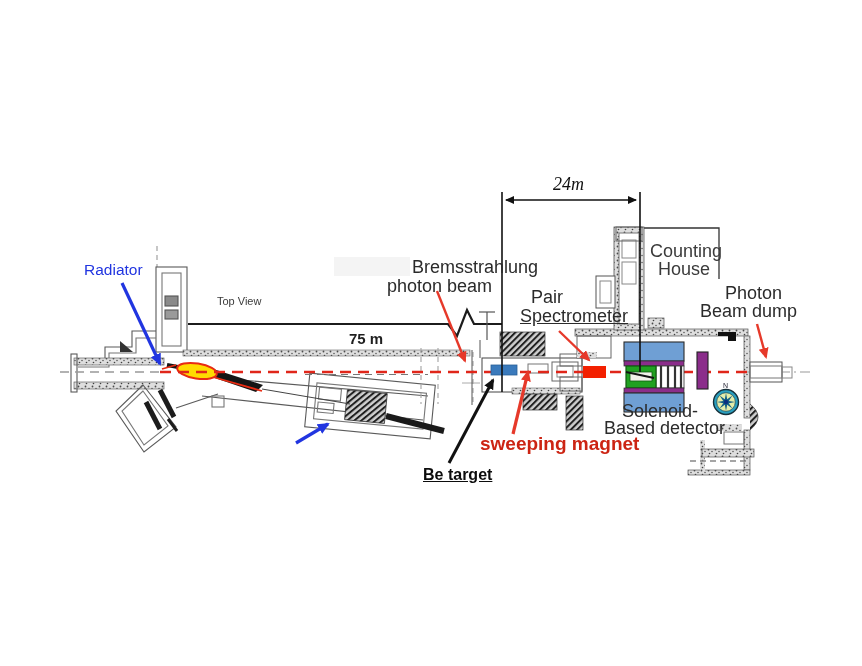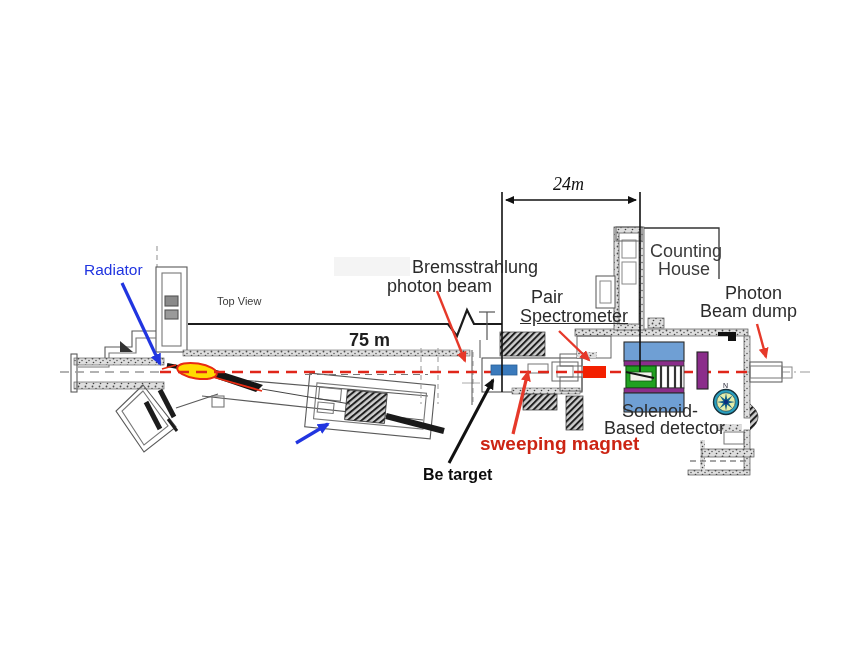--- a/index.html
+++ b/index.html
@@ -203,34 +203,34 @@
     <line x1="437" y1="291" x2="465" y2="361" stroke="#e6392a" stroke-width="2.4" marker-end="url(#mred)"></line>
     <line x1="559" y1="331" x2="589" y2="360" stroke="#e6392a" stroke-width="2.4" marker-end="url(#mred)"></line>
     <line x1="757" y1="324" x2="766" y2="357" stroke="#e6392a" stroke-width="2.4" marker-end="url(#mred)"></line>
     <line x1="513" y1="434" x2="528" y2="372" stroke="#e6392a" stroke-width="3.2" marker-end="url(#mred)"></line>
     <line x1="449" y1="463" x2="493" y2="380" stroke="#111" stroke-width="3" marker-end="url(#mblack)"></line>
   </g>
 </svg>
 
   <div class="lbl lbl-blue" style="left:84px;top:261px;">Radiator</div>
   <div class="lbl lbl-grey" style="left:217px;top:295px;font-size:11px;">Top View</div>
-  <div class="lbl" style="left:349px;top:331px;font-size:18px;font-weight:600;color:#1f1f1f;">75 m</div>
+  <div class="lbl" style="left:349px;top:331px;font-size:15px;font-weight:600;color:#1f1f1f;">75 m</div>
   <div class="lbl lbl-dim" style="left:553px;top:175px;">24m</div>
 
   <div class="lbl" style="left:412px;top:258px;">Bremsstrahlung</div>
   <div class="lbl" style="left:387px;top:277px;">photon beam</div>
 
   <div class="lbl" style="left:531px;top:288px;">Pair</div>
   <div class="lbl" style="left:520px;top:307px;text-decoration:underline;">Spectrometer</div>
 
   <div class="lbl lbl-grey" style="left:650px;top:242px;">Counting</div>
   <div class="lbl lbl-grey" style="left:658px;top:260px;">House</div>
 
   <div class="lbl" style="left:713px;top:284px;margin-left:12px;">Photon</div>
   <div class="lbl" style="left:700px;top:302px;">Beam dump</div>
 
   <div class="lbl" style="left:622px;top:402px;">Solenoid-</div>
   <div class="lbl" style="left:604px;top:419px;">Based detector</div>
 
   <div class="lbl lbl-red" style="left:480px;top:434px;">sweeping magnet</div>
-  <div class="lbl lbl-strong" style="left:423px;top:466px;font-size:16px;color:#0c0c0c;">Be target</div>
+  <div class="lbl lbl-strong" style="left:423px;top:466px;font-size:16px;color:#0c0c0c;text-decoration:underline;">Be target</div>
   <div class="lbl lbl-tiny" style="left:723px;top:382px;">N</div>
 </div>
 
 </body></html>

